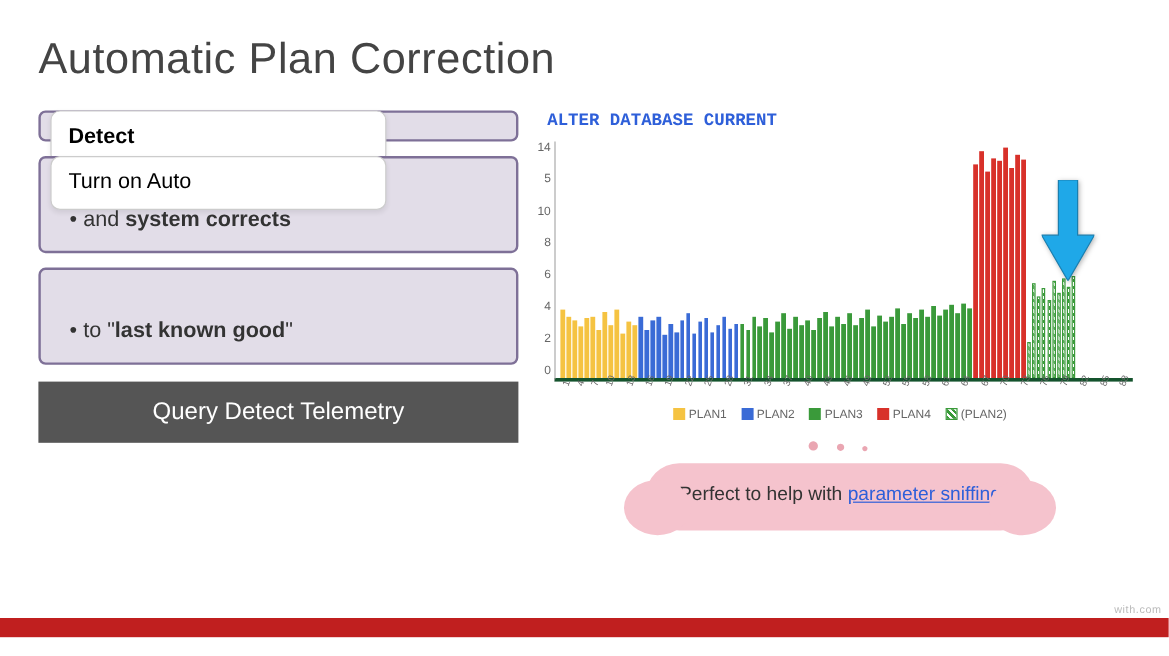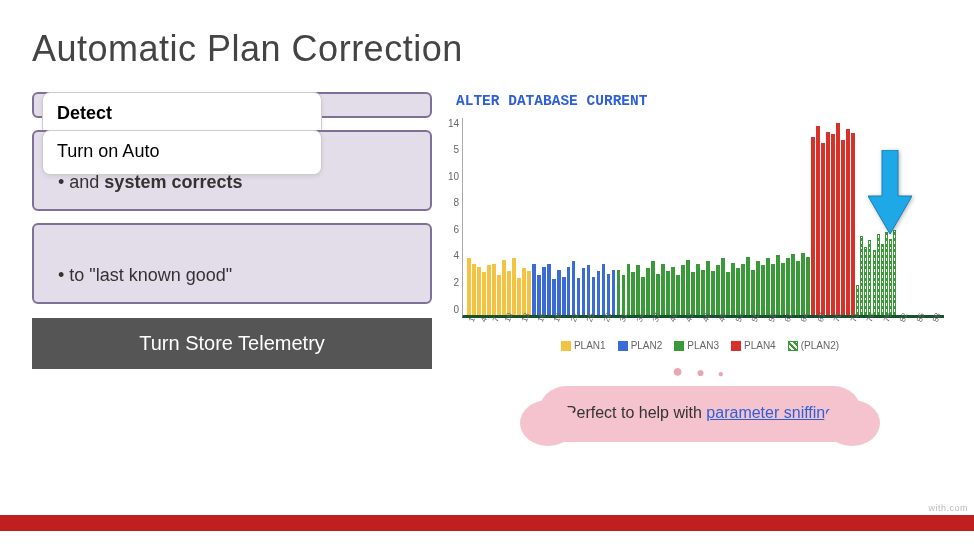--- a/index.html
+++ b/index.html
@@ -36,21 +36,21 @@
   .cloud-wrap { text-align:center; margin-top: 10px; position: relative;}
   .dots { color:#eaa6b2; font-size: 18px; letter-spacing: 4px; }
   .cloud { position: relative; background:#f5c3cd; border-radius: 36px; padding: 18px 28px 20px; display:inline-block; font-size: 16px; color:#333; margin-top:4px;}
   .cloud::before, .cloud::after { content:""; position:absolute; background:#f5c3cd; border-radius:50%; }
   .cloud::before { width:56px; height:46px; left:-18px; top:14px; }
   .cloud::after  { width:56px; height:46px; right:-18px; top:14px; }
   .cloud a { color:#2e5fd9; text-decoration: underline; }
   .footer-red { position:absolute; bottom:16px; left:0; right:0; height:16px; background:#c01f1f; }
   .watermark { position:absolute; bottom:34px; right:6px; font-size:9px; color:#bbb; letter-spacing:.5px;}
   .bold { font-weight: 600; }
-  .quoted { font-weight: 400; }
+  .quoted { font-weight: 700; }
 </style>
 </head>
 <body>
 
 <div class="slide">
   <h1 class="title">Automatic Plan Correction</h1>
 
   <div class="columns">
     <div class="left">
 
@@ -60,21 +60,21 @@
 
       <div class="card">
         <div class="card-header">Turn on Auto</div>
         <div class="card-body"><span class="bullet">and <span class="bold">system corrects</span></span></div>
       </div>
 
       <div class="card">
         <div class="card-body"><span class="bullet">to "<span class="quoted">last known good</span>"</span></div>
       </div>
 
-      <div class="telemetry">Turn Store Telemetry</div>
+      <div class="telemetry">Query Detect Telemetry</div>
     </div>
 
     <div class="right">
       <div class="code">
         <div><span class="kw">ALTER DATABASE CURRENT</span></div>
       </div>
 
       <div class="chart">
         <div class="ylabels" id="ylabels">
             <span>14</span>

